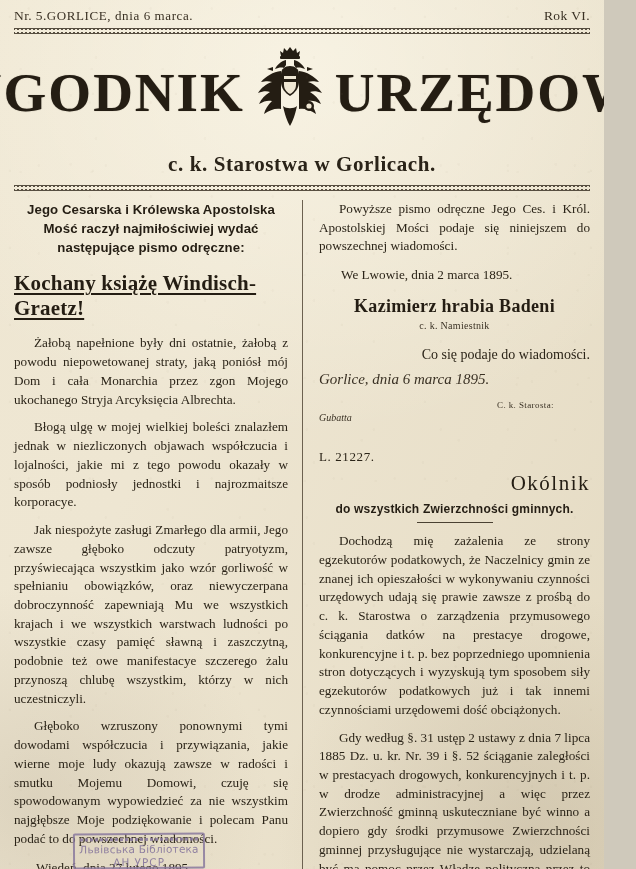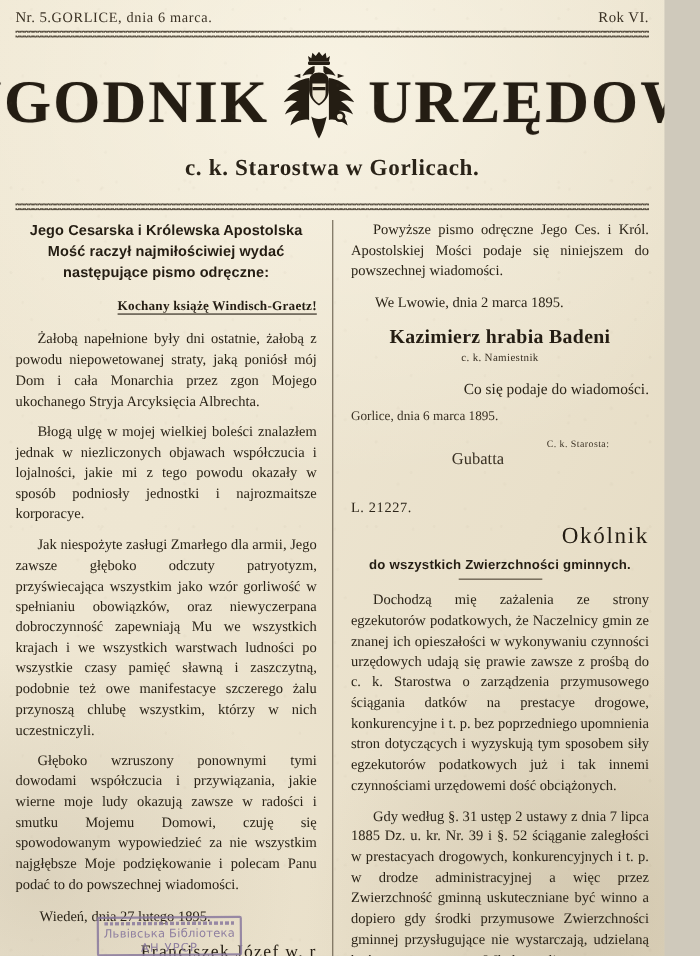--- a/index.html
+++ b/index.html
@@ -75,21 +75,21 @@
     font-family: "Liberation Serif", "DejaVu Serif", serif;
     font-size: 55px;
     font-weight: 700;
     letter-spacing: 2px;
     line-height: 1;
     color: #241d13;
     text-shadow: 0 0 1px rgba(36,29,19,0.35);
   }
   #crest { width: 74px; height: 96px; flex: none; }
   #subtitle {
-    top: 140px;
+    top: 152px;
     text-align: center;
     font-size: 21px;
     font-weight: 700;
     letter-spacing: 0.6px;
     color: #2a2318;
   }
 
   
   #columns {
     top: 200px;
@@ -115,22 +115,22 @@
     font-family: "Liberation Sans", sans-serif;
     font-size: 13.2px;
     font-weight: 700;
     line-height: 1.45;
     text-align: center;
     color: #241d13;
     letter-spacing: 0.1px;
   }
   .salutation {
     margin: 2px 0 13px 0;
-    text-align: right;
-    font-size: 12px;
+    text-align: left;
+    font-size: 21px;
     font-weight: 700;
     letter-spacing: 0.2px;
     color: #241d13;
     text-decoration: underline;
     text-underline-offset: 3px;
   }
   .dateline {
     margin: 11px 0 0 0;
     font-size: 13.2px;
     text-indent: 22px;
@@ -162,34 +162,36 @@
   }
   .notice {
     margin: 16px 0 0 0;
     font-size: 14px;
     text-indent: 6px;
     color: #2b2418;
     text-align: right;
   }
   .dateline-sm {
     margin: 8px 0 12px 0;
-    font-size: 12px;
-    color: #3a3124;
+    font-size: 15px;
+    color: #3a3124;
+    font-style: italic;
   }
   .sig-small-role {
     margin: 9px 36px 0 0;
     text-align: right;
     font-size: 9px;
     letter-spacing: 0.4px;
     color: #3a3124;
   }
   .sig-small-name {
     margin: 2px 40px 0 0;
-    text-align: center;
-    font-size: 15px;
+    text-align: left;
+    font-size: 10px;
+    font-style: italic;
     color: #3a3124;
   }
 
   .section-gap { height: 26px; }
   .ref-no {
     margin: 0 0 6px 0;
     font-size: 13px;
     letter-spacing: 0.6px;
     color: #2b2418;
   }
@@ -212,21 +214,21 @@
   .short-rule {
     width: 76px;
     height: 1px;
     background: #4a4132;
     margin: 6px auto 9px auto;
   }
 
   
   #stamp {
     position: absolute;
-    left: 88px;
+    left: 73px;
     top: 833px;
     width: 132px;
     height: 36px;
     border: 2px solid #8a7a9e;
     border-radius: 2px;
     color: #80709a;
     font-family: "DejaVu Sans", sans-serif;
     text-align: center;
     opacity: 0.85;
     transform: rotate(-0.4deg);

